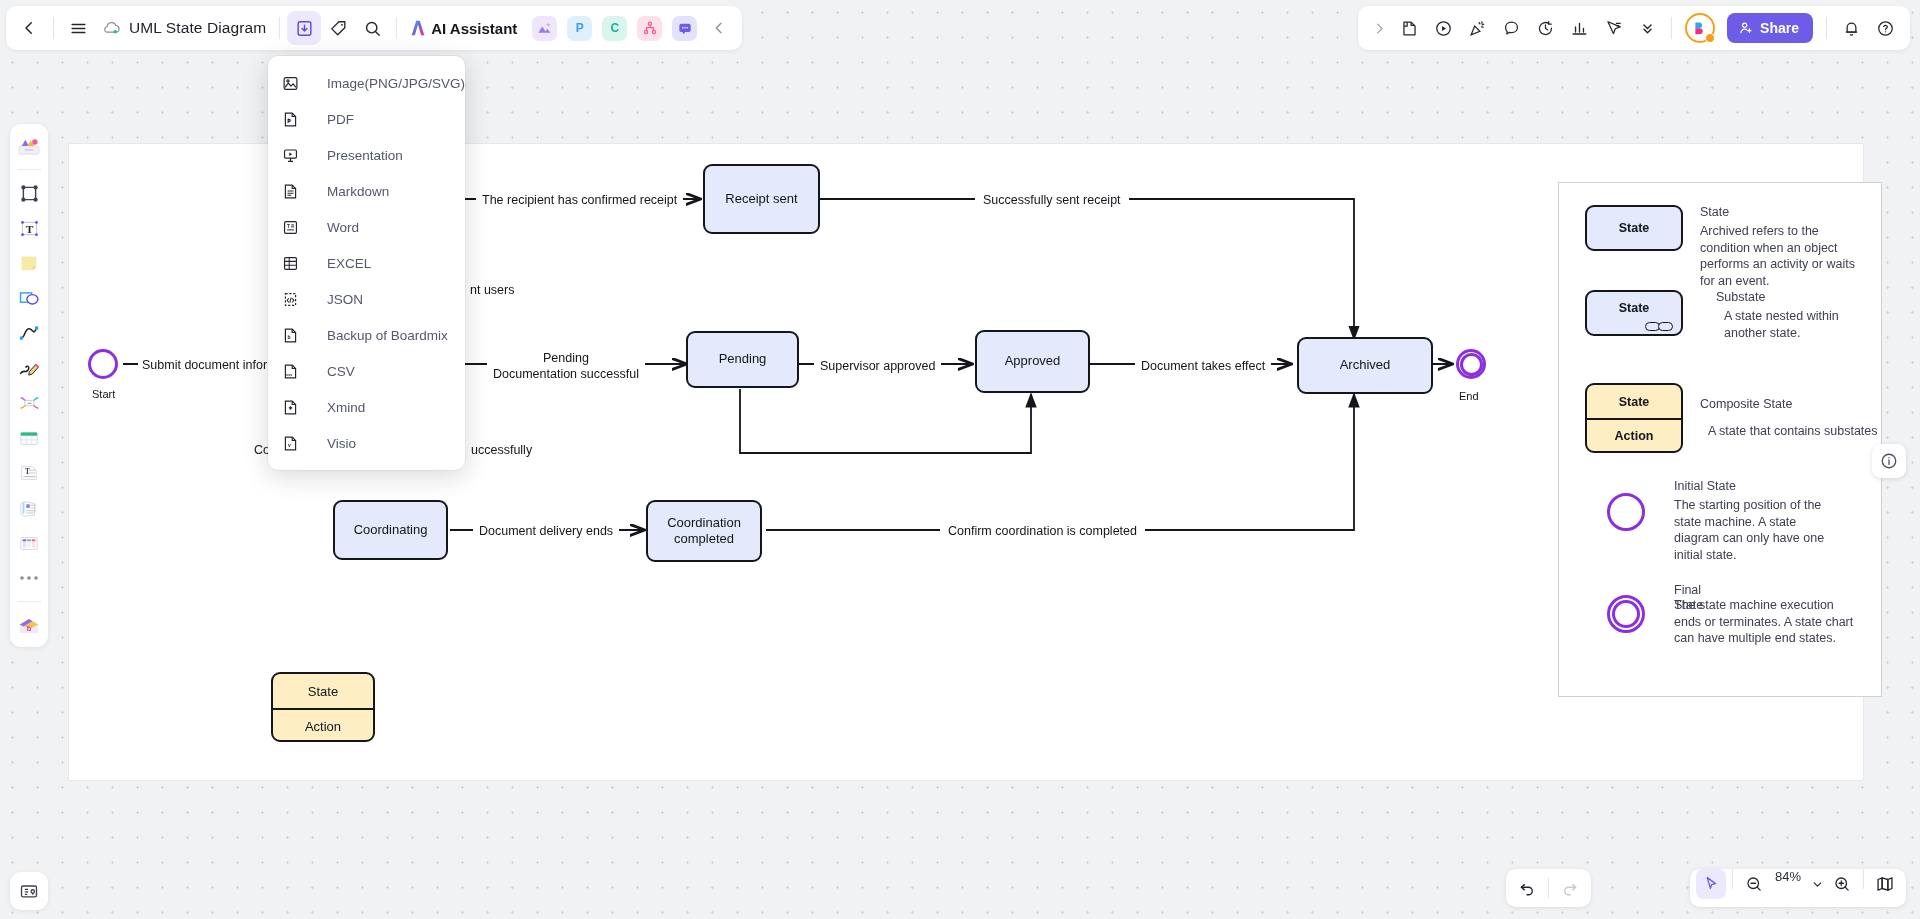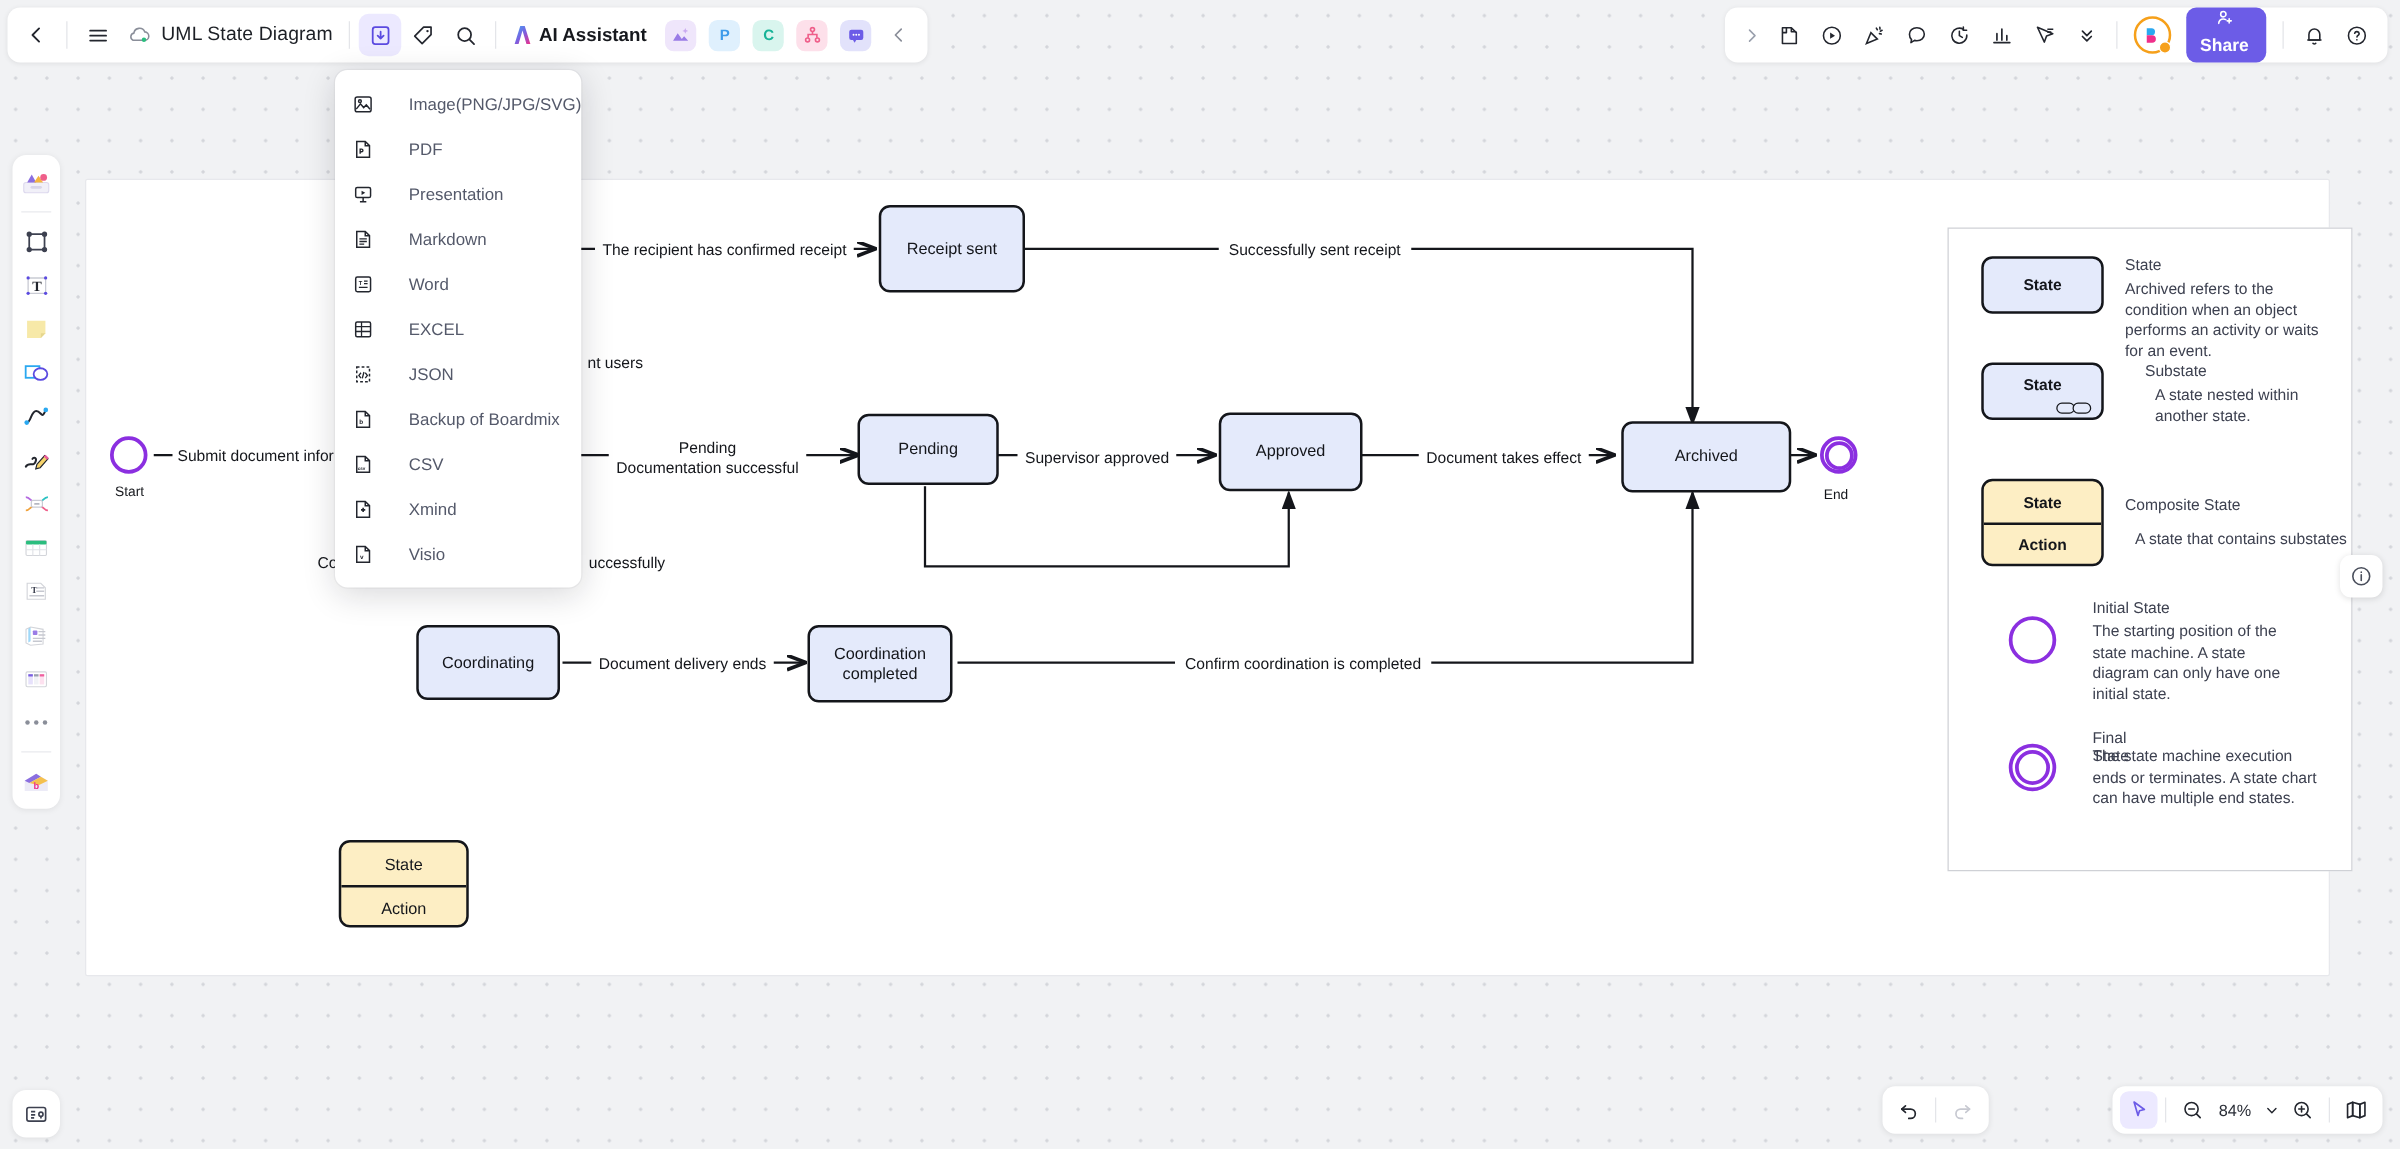--- a/index.html
+++ b/index.html
@@ -49,23 +49,23 @@
   .ai-label {
     font-size: 15px; font-weight: 700; color: #16181d;
     white-space: nowrap; margin-left: 3px; margin-right: 10px;
   }
   .mini-app {
     width: 25px; height: 25px; border-radius: 7px; margin: 0 5px;
     display: flex; align-items: center; justify-content: center;
     font-size: 12px; font-weight: 700; flex: none; cursor: pointer;
   }
   .share-btn {
-    height: 44px; background: #6c5ce7; color: #fff; border-radius: 8px;
+    height: 30px; background: #6c5ce7; color: #fff; border-radius: 8px;
     display: flex; align-items: center; gap: 6px; padding: 0 14px 0 11px;
-    font-size: 14px; font-weight: 600; cursor: pointer; margin: 0 6px; flex-direction: column;
+    font-size: 14px; font-weight: 600; cursor: pointer; margin: 0 6px;
   }
   .brand-b {
     width: 30px; height: 30px; border-radius: 50%;
     border: 2px solid #f6a01a; display:flex; align-items:center; justify-content:center;
     position: relative; margin: 0 6px; background:#fff;
   }
   .brand-b .dot {
     position:absolute; right:-2px; bottom:-2px; width:10px; height:10px;
     border-radius:50%; background:#f6a01a; border:1.5px solid #fff;
   }
@@ -197,21 +197,21 @@
   }
 
   
   .undo-group {
     position: absolute; right: 329px; bottom: 12px; height: 38px;
     background: #fff; border-radius: 10px; display: flex; align-items: center;
     padding: 0 6px; box-shadow: 0 1px 5px rgba(0,0,0,.09); z-index: 40;
   }
   .zoom-group {
     position: absolute; right: 14px; bottom: 12px; height: 38px;
-    background: #fff; border-radius: 10px; display: flex; align-items: center;
+    background: #fff; border-radius: 10px; display: flex; 
     padding: 0 6px; box-shadow: 0 1px 5px rgba(0,0,0,.09); z-index: 40;
   }
   .zg-btn {
     width: 30px; height: 30px; border-radius: 7px; cursor: pointer;
     display: flex; align-items: center; justify-content: center; color: #2b2f38;
   }
   .zg-btn.sel { background: #ece9ff; color: #6c5ce7; }
   .zoom-val { font-size: 13px; color: #2b2f38; padding: 0 6px; min-width: 34px; text-align: center; }
   .vsep { width: 1px; height: 20px; background: #e4e5e9; margin: 0 6px; }
 </style>

